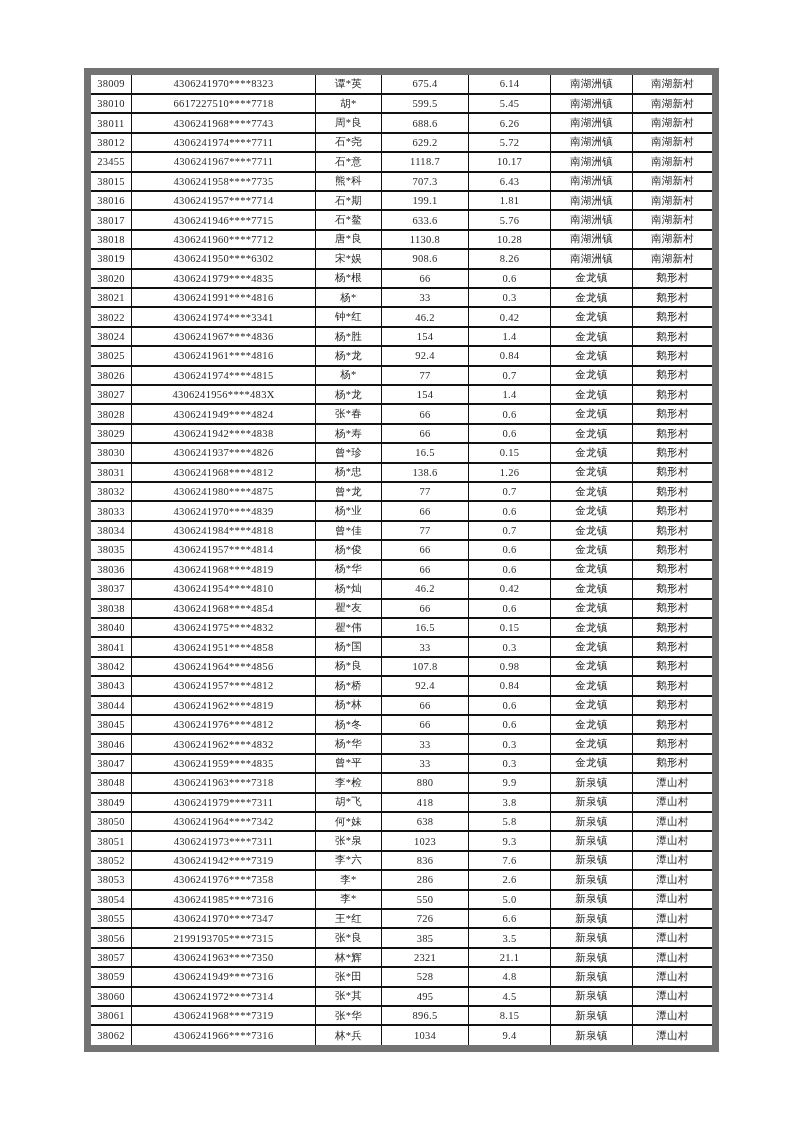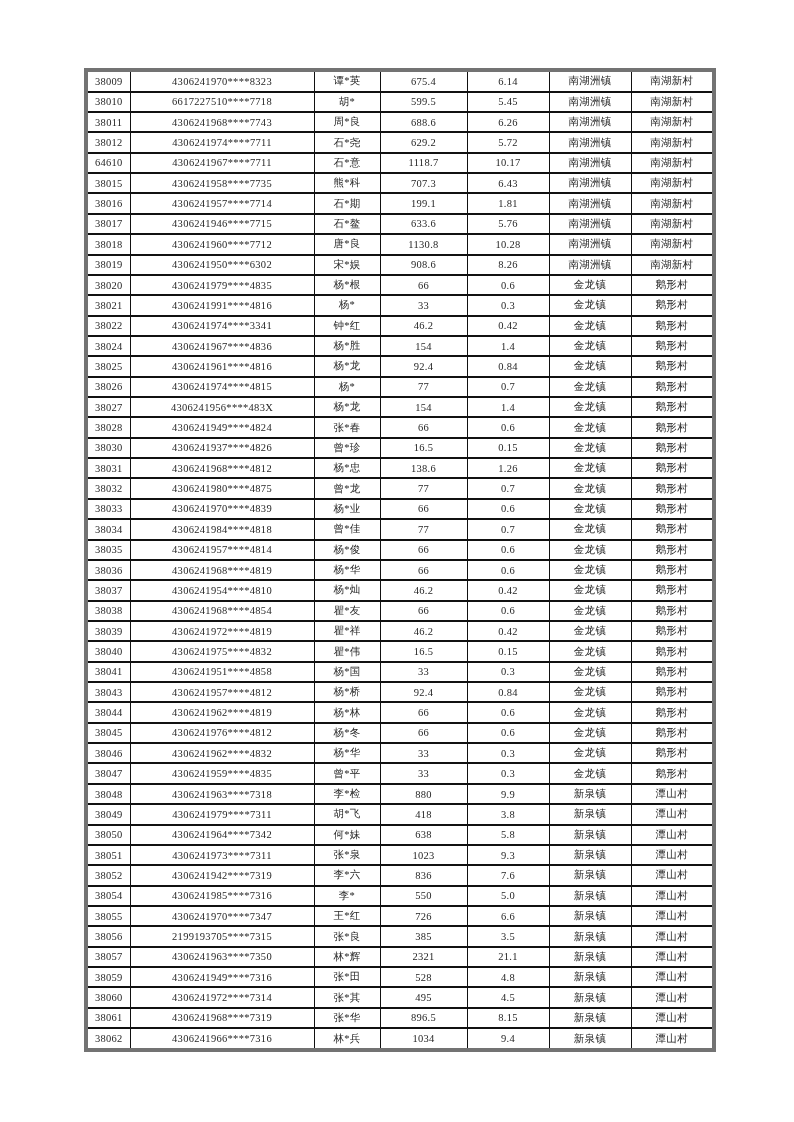--- a/index.html
+++ b/index.html
@@ -16,21 +16,21 @@
     font-family: "Liberation Serif", "DejaVu Serif", serif;
   }
   table.data-table {
     position: absolute;
     left: 84px;
     top: 68px;
     width: 628px;
     height: 984px;
     table-layout: fixed;
     border-collapse: collapse;
-    border: 4px solid #737373;
+    border: 7px solid #737373;
   }
   table.data-table td {
     border-left: 1px solid #111111;
     border-right: 1px solid #111111;
     border-top: 2px solid #111111;
     border-bottom: 2px solid #111111;
     padding: 0;
     text-align: center;
     vertical-align: middle;
     font-size: 10.5px;
@@ -85,21 +85,21 @@
         <tr>
           <td>38012</td>
           <td>4306241974****7711</td>
           <td>石*尧</td>
           <td>629.2</td>
           <td>5.72</td>
           <td>南湖洲镇</td>
           <td>南湖新村</td>
         </tr>
         <tr>
-          <td>64610</td>
+          <td>23455</td>
           <td>4306241967****7711</td>
           <td>石*意</td>
           <td>1118.7</td>
           <td>10.17</td>
           <td>南湖洲镇</td>
           <td>南湖新村</td>
         </tr>
         <tr>
           <td>38015</td>
           <td>4306241958****7735</td>
@@ -211,20 +211,29 @@
         <tr>
           <td>38028</td>
           <td>4306241949****4824</td>
           <td>张*春</td>
           <td>66</td>
           <td>0.6</td>
           <td>金龙镇</td>
           <td>鹅形村</td>
         </tr>
         <tr>
+          <td>38029</td>
+          <td>4306241942****4838</td>
+          <td>杨*寿</td>
+          <td>66</td>
+          <td>0.6</td>
+          <td>金龙镇</td>
+          <td>鹅形村</td>
+        </tr>
+        <tr>
           <td>38030</td>
           <td>4306241937****4826</td>
           <td>曾*珍</td>
           <td>16.5</td>
           <td>0.15</td>
           <td>金龙镇</td>
           <td>鹅形村</td>
         </tr>
         <tr>
           <td>38031</td>
@@ -292,47 +301,47 @@
         <tr>
           <td>38038</td>
           <td>4306241968****4854</td>
           <td>瞿*友</td>
           <td>66</td>
           <td>0.6</td>
           <td>金龙镇</td>
           <td>鹅形村</td>
         </tr>
         <tr>
-          <td>38039</td>
-          <td>4306241972****4819</td>
-          <td>瞿*祥</td>
-          <td>46.2</td>
-          <td>0.42</td>
-          <td>金龙镇</td>
-          <td>鹅形村</td>
-        </tr>
-        <tr>
           <td>38040</td>
           <td>4306241975****4832</td>
           <td>瞿*伟</td>
           <td>16.5</td>
           <td>0.15</td>
           <td>金龙镇</td>
           <td>鹅形村</td>
         </tr>
         <tr>
           <td>38041</td>
           <td>4306241951****4858</td>
           <td>杨*国</td>
           <td>33</td>
           <td>0.3</td>
           <td>金龙镇</td>
           <td>鹅形村</td>
         </tr>
         <tr>
+          <td>38042</td>
+          <td>4306241964****4856</td>
+          <td>杨*良</td>
+          <td>107.8</td>
+          <td>0.98</td>
+          <td>金龙镇</td>
+          <td>鹅形村</td>
+        </tr>
+        <tr>
           <td>38043</td>
           <td>4306241957****4812</td>
           <td>杨*桥</td>
           <td>92.4</td>
           <td>0.84</td>
           <td>金龙镇</td>
           <td>鹅形村</td>
         </tr>
         <tr>
           <td>38044</td>
@@ -409,20 +418,29 @@
         <tr>
           <td>38052</td>
           <td>4306241942****7319</td>
           <td>李*六</td>
           <td>836</td>
           <td>7.6</td>
           <td>新泉镇</td>
           <td>潭山村</td>
         </tr>
         <tr>
+          <td>38053</td>
+          <td>4306241976****7358</td>
+          <td>李*</td>
+          <td>286</td>
+          <td>2.6</td>
+          <td>新泉镇</td>
+          <td>潭山村</td>
+        </tr>
+        <tr>
           <td>38054</td>
           <td>4306241985****7316</td>
           <td>李*</td>
           <td>550</td>
           <td>5.0</td>
           <td>新泉镇</td>
           <td>潭山村</td>
         </tr>
         <tr>
           <td>38055</td>

